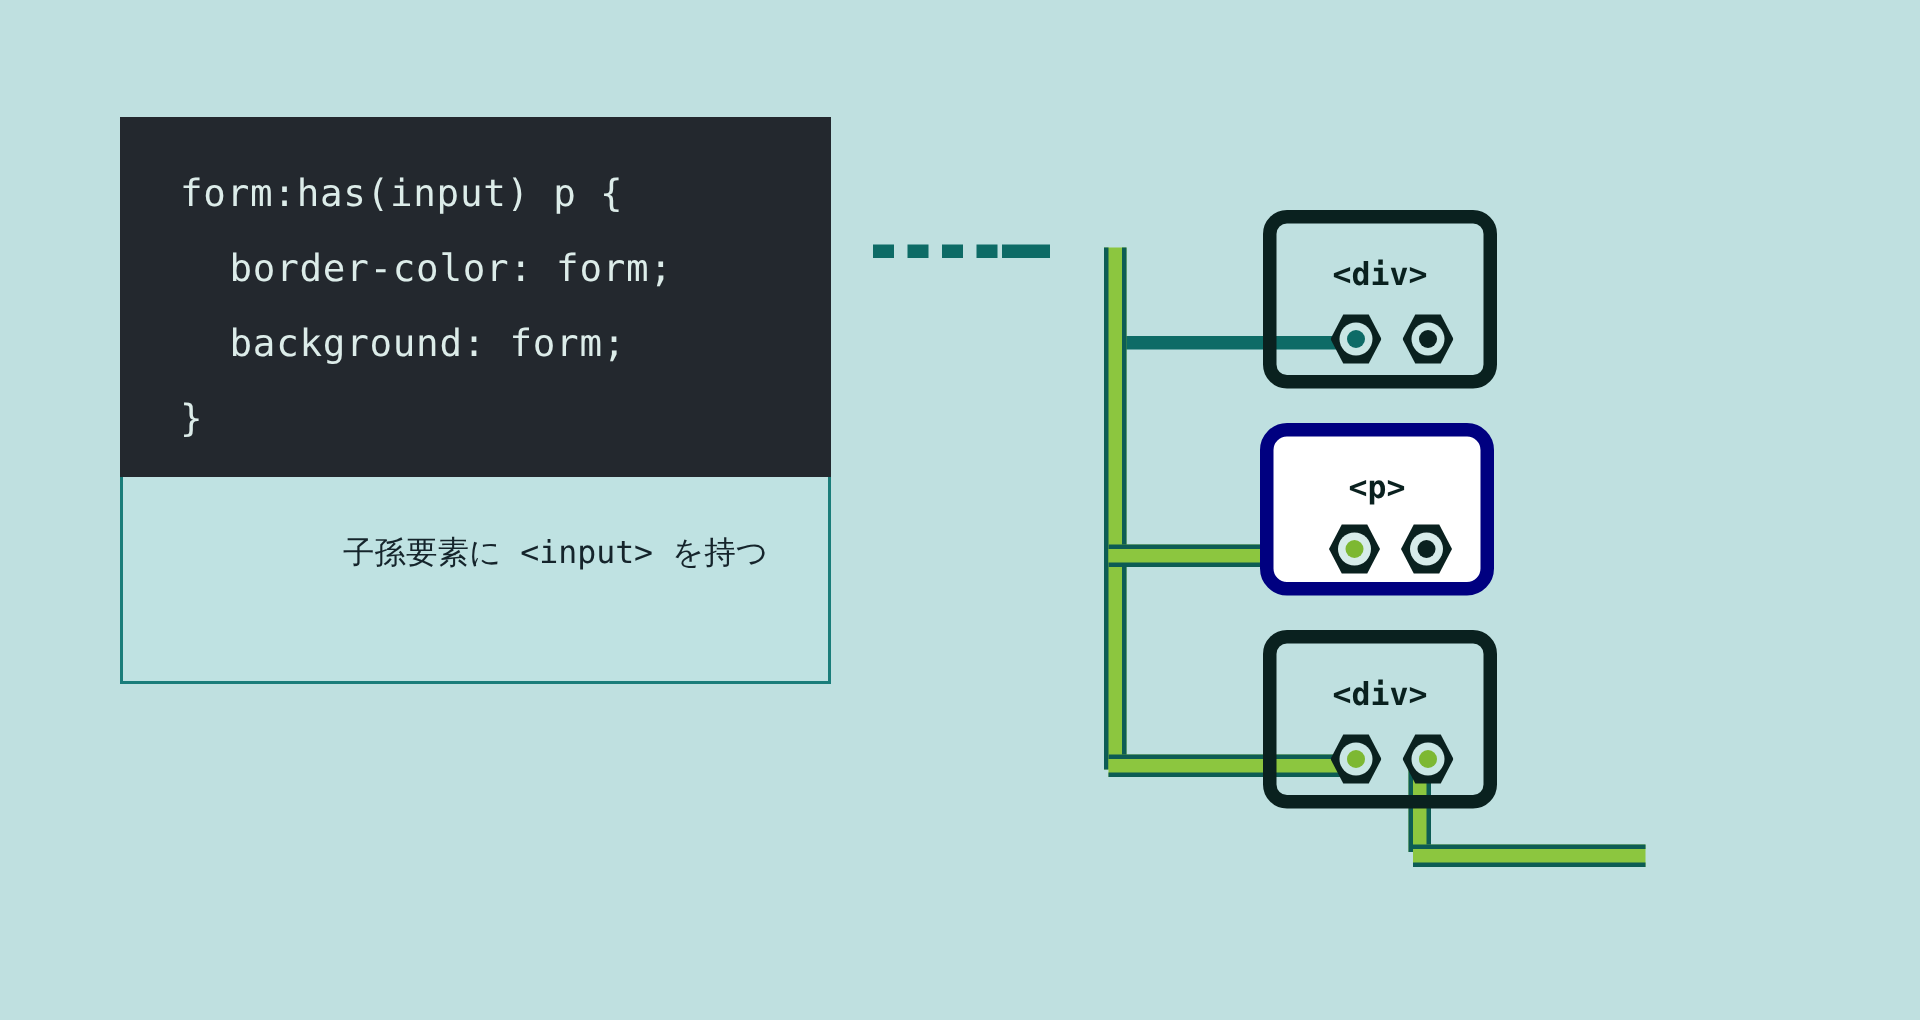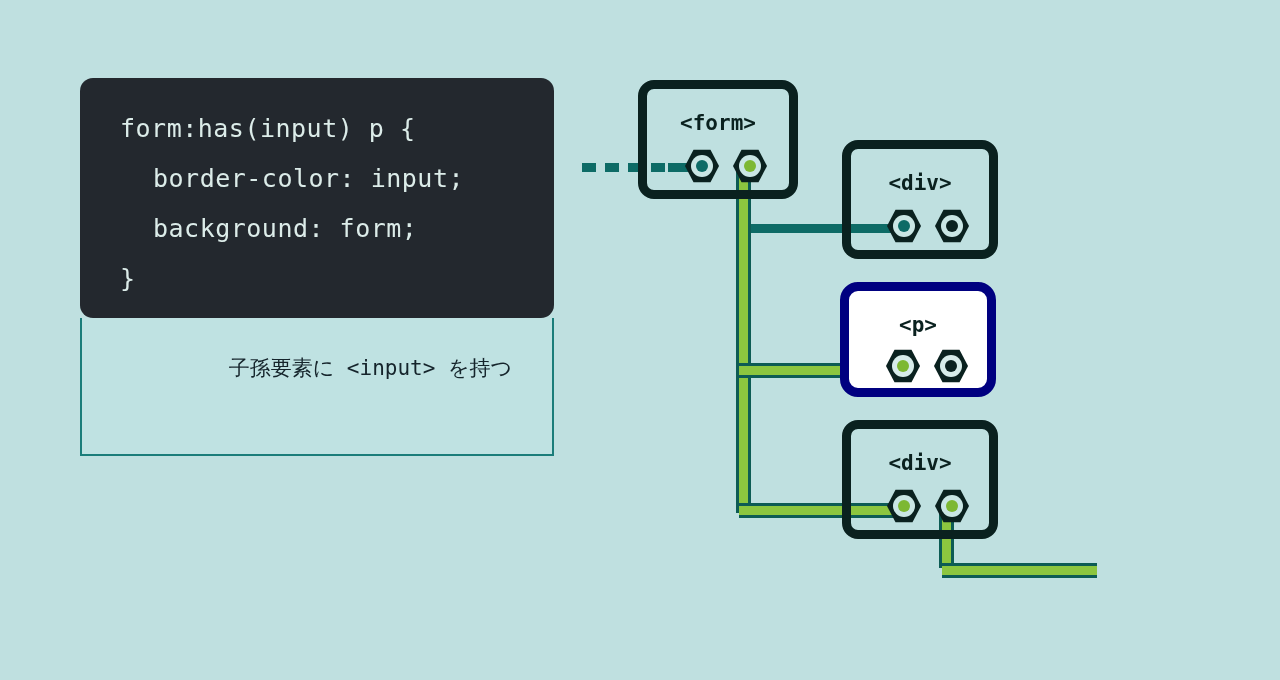--- a/index.html
+++ b/index.html
@@ -27,21 +27,20 @@
     left: 80px;
     top: 78px;
     width: 474px;
   }
   .code-panel {
     background: #23282e;
     padding: 26px 24px 30px 40px;
     box-sizing: border-box;
     width: 474px;
     height: 240px;
-    border-radius: 13px;
   }
   .code-line {
     color: #dcece9;
     font-family: "DejaVu Sans Mono", monospace;
     font-size: 25px;
     line-height: 50px;
     white-space: pre;
     letter-spacing: 0.5px;
   }
   .code-line.indent { padding-left: 33px; }
@@ -153,21 +152,21 @@
 </style>
 </head>
 <body>
 
 <div id="stage">
 
   <div class="card">
 
     <div class="code-panel">
       <div class="code-line">form:has(input) p {</div>
-      <div class="code-line indent">border-color: input;</div>
+      <div class="code-line indent">border-color: form;</div>
       <div class="code-line indent">background: form;</div>
       <div class="code-line">}</div>
     </div>
 
     <div class="caption-panel">
       <div class="caption-line">子孫要素に &lt;input&gt; を持つ</div>
     </div>
 
   </div>
 
@@ -182,33 +181,20 @@
 
   <div class="wire green-v" style="left:736px; top:165px; width:9px; height:348px;"></div>
 
   <div class="wire green-h" style="left:739px; top:363px; width:158px; height:9px;"></div>
 
   <div class="wire green-h" style="left:739px; top:503px; width:158px; height:9px;"></div>
 
   <div class="wire green-v" style="left:939px; top:505px; width:9px; height:63px;"></div>
   <div class="wire green-h" style="left:942px; top:563px; width:155px; height:9px;"></div>
 
-  <div class="node" style="left:638px; top:80px; width:160px; height:119px;">
-    <div class="node-label">&lt;form&gt;</div>
-    <div class="port teal" style="left:38px; top:60px;">
-      <div class="hex"></div>
-      <div class="ring"></div>
-      <div class="core"></div>
-    </div>
-    <div class="port green" style="left:86px; top:60px;">
-      <div class="hex"></div>
-      <div class="ring"></div>
-      <div class="core"></div>
-    </div>
-  </div>
 
   <div class="node" style="left:842px; top:140px; width:156px; height:119px;">
     <div class="node-label">&lt;div&gt;</div>
     <div class="port teal" style="left:36px; top:60px;">
       <div class="hex"></div>
       <div class="ring"></div>
       <div class="core"></div>
     </div>
     <div class="port" style="left:84px; top:60px;">
       <div class="hex"></div>

